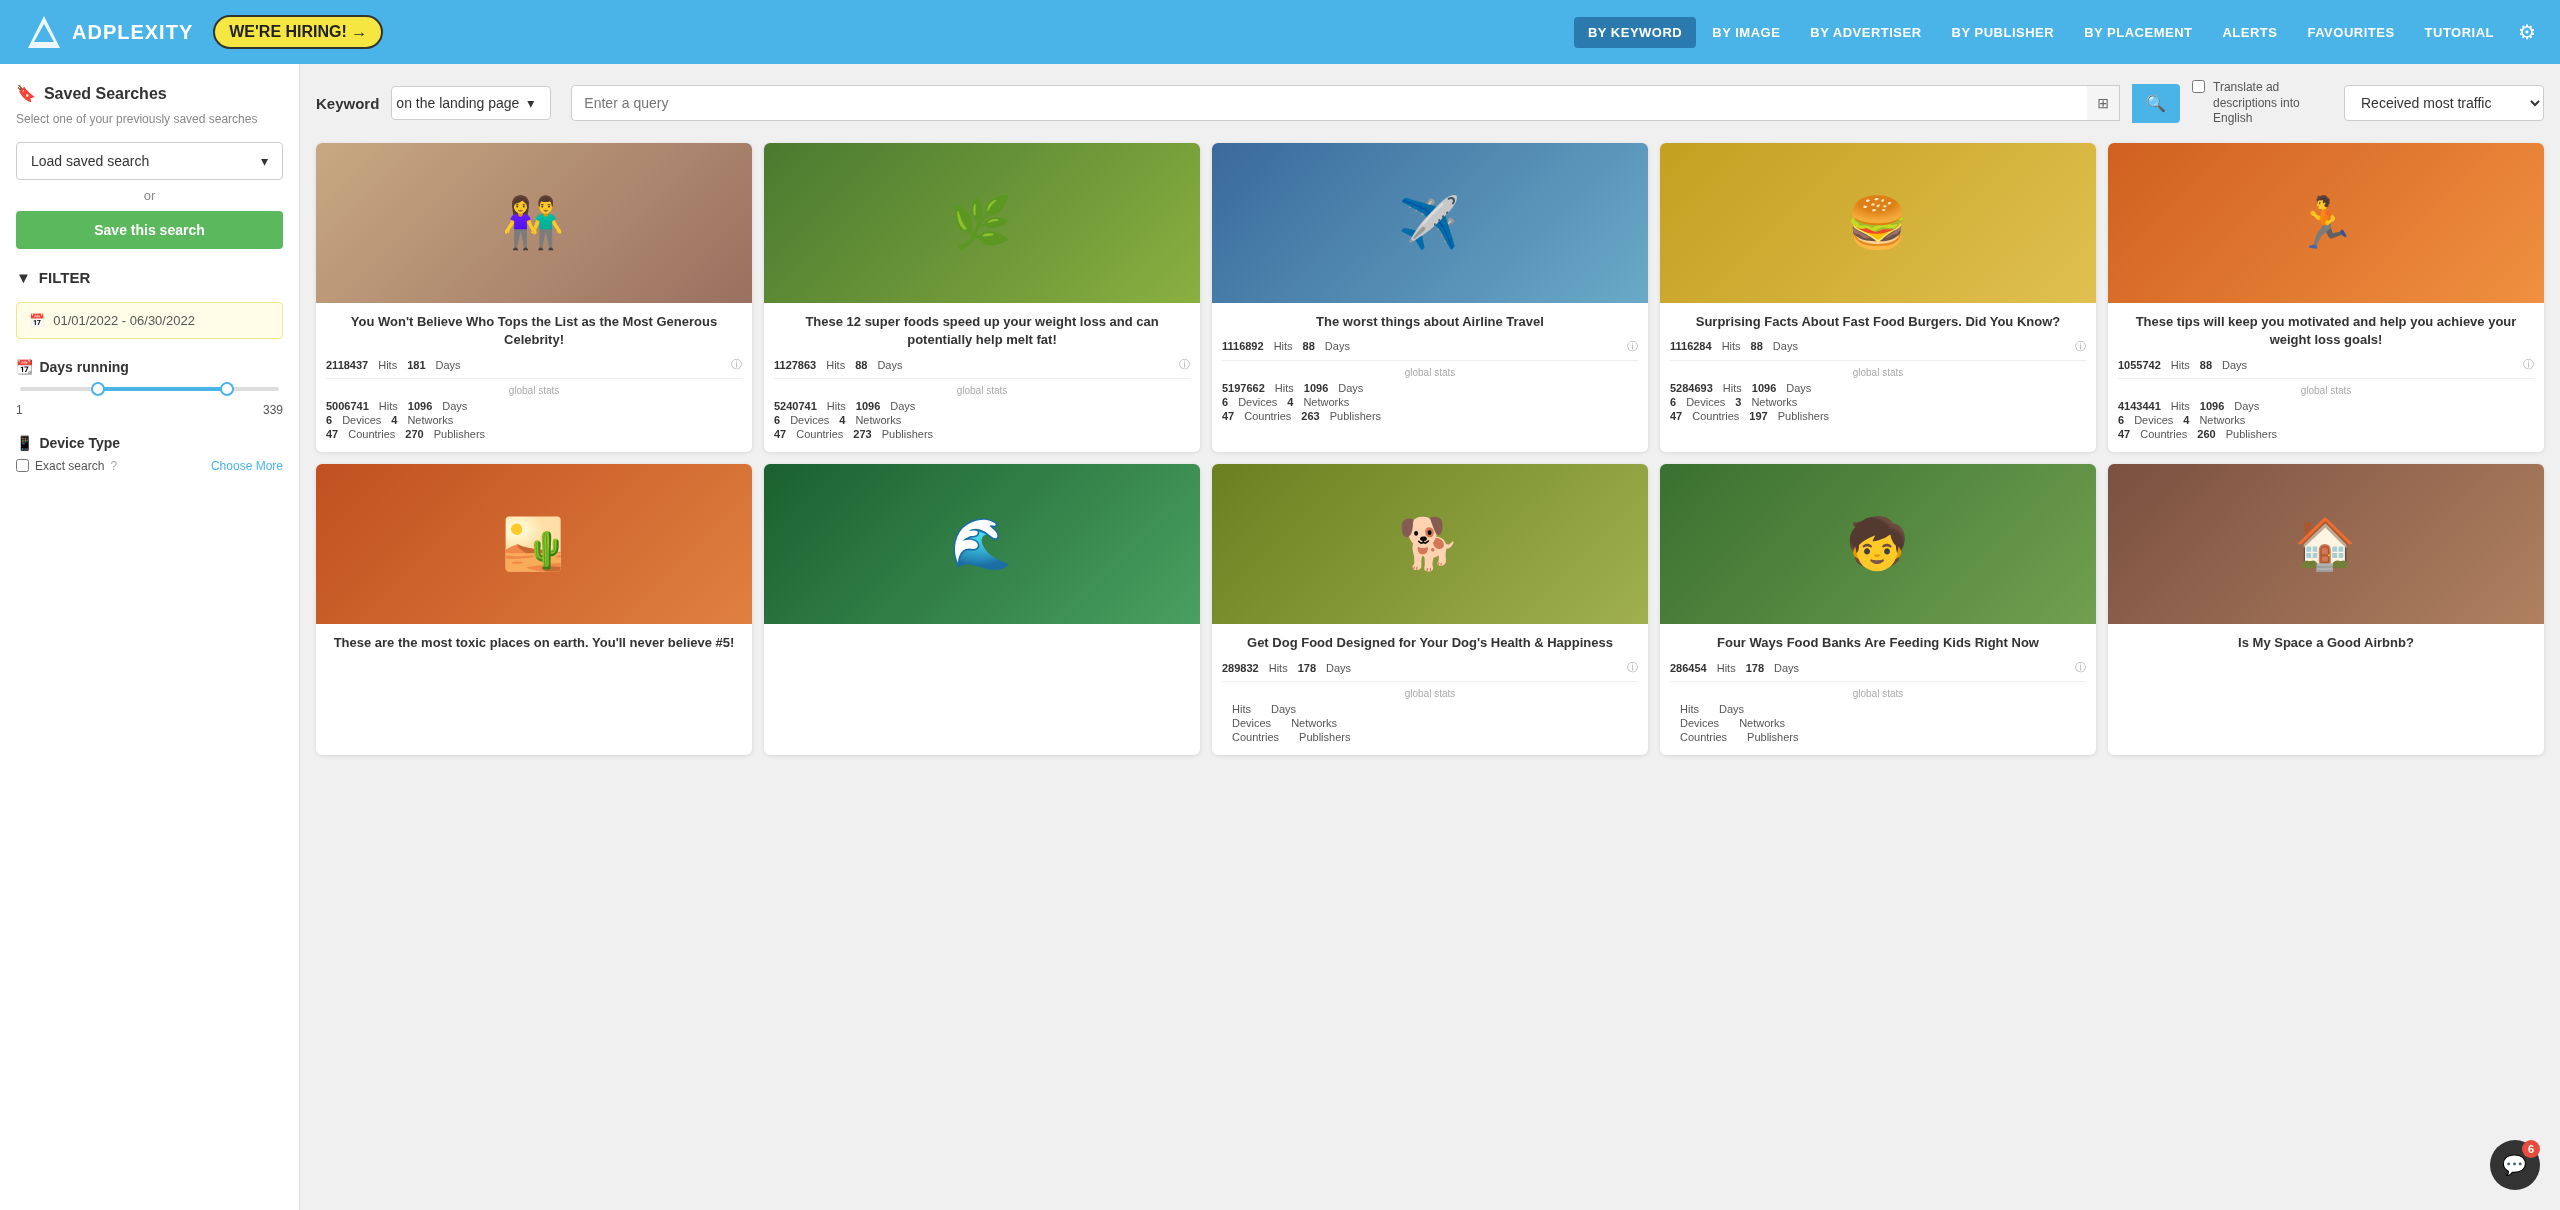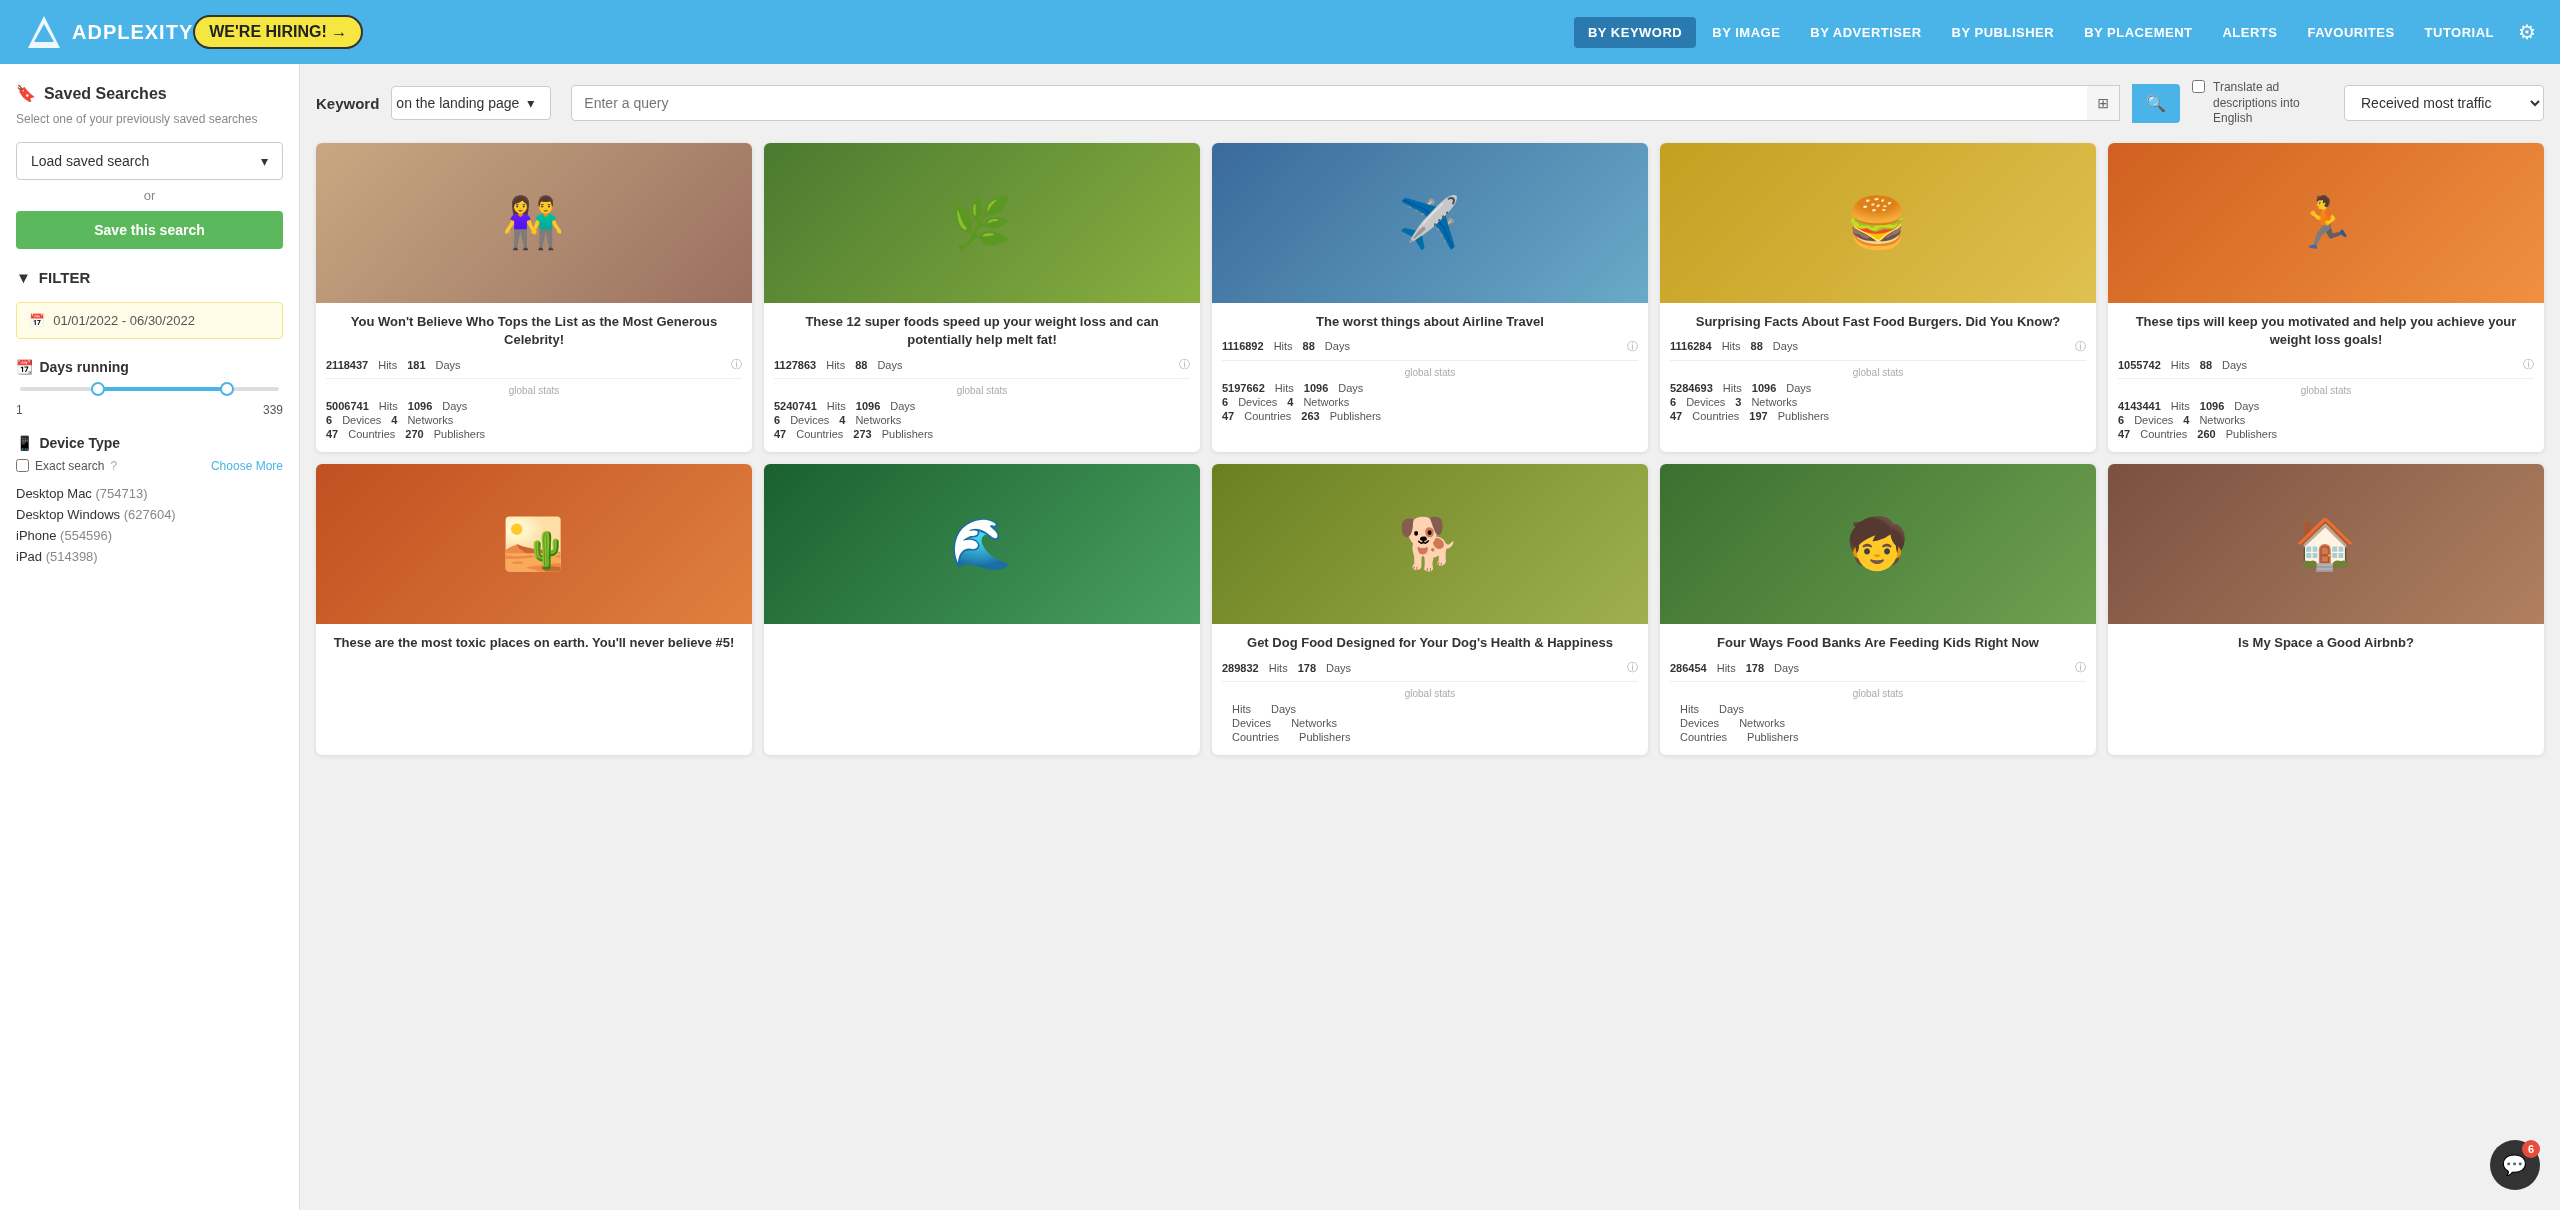--- a/index.html
+++ b/index.html
@@ -5,20 +5,21 @@
     * { box-sizing: border-box; margin: 0; padding: 0; }
     body { font-family: Arial, sans-serif; background: #f0f0f0; min-height: 100vh; }
 
     
     .header {
       background: #4ab3e8;
       display: flex;
       align-items: center;
       padding: 0 24px;
       height: 64px;
+      gap: 20px;
     }
     .logo-area {
       display: flex;
       align-items: center;
       gap: 8px;
       color: white;
       font-weight: bold;
       font-size: 20px;
       letter-spacing: 1px;
     }
@@ -486,38 +487,20 @@
     <div class="device-type-title">
       <span>📱</span>
       <span>Device Type</span>
     </div>
     <div class="exact-search-row">
       <input type="checkbox" style="">
       <span>Exact search</span>
       <span style="color:#aaa;cursor:pointer;">?</span>
       <a class="choose-more-link">Choose More</a>
     </div>
-    <ul class="device-list">
-      <li>
-        <span>Desktop Mac </span>
-        <span class="count">(754713)</span>
-      </li>
-      <li>
-        <span>Desktop Windows </span>
-        <span class="count">(627604)</span>
-      </li>
-      <li>
-        <span>iPhone </span>
-        <span class="count">(554596)</span>
-      </li>
-      <li>
-        <span>iPad </span>
-        <span class="count">(514398)</span>
-      </li>
-    </ul>
   </aside>
 
   <main class="main-content">
 
     <div class="search-bar-area">
       <span class="keyword-label">Keyword</span>
       <div class="keyword-select">
         <span>on the landing page</span>
         <span>▾</span>
       </div>

